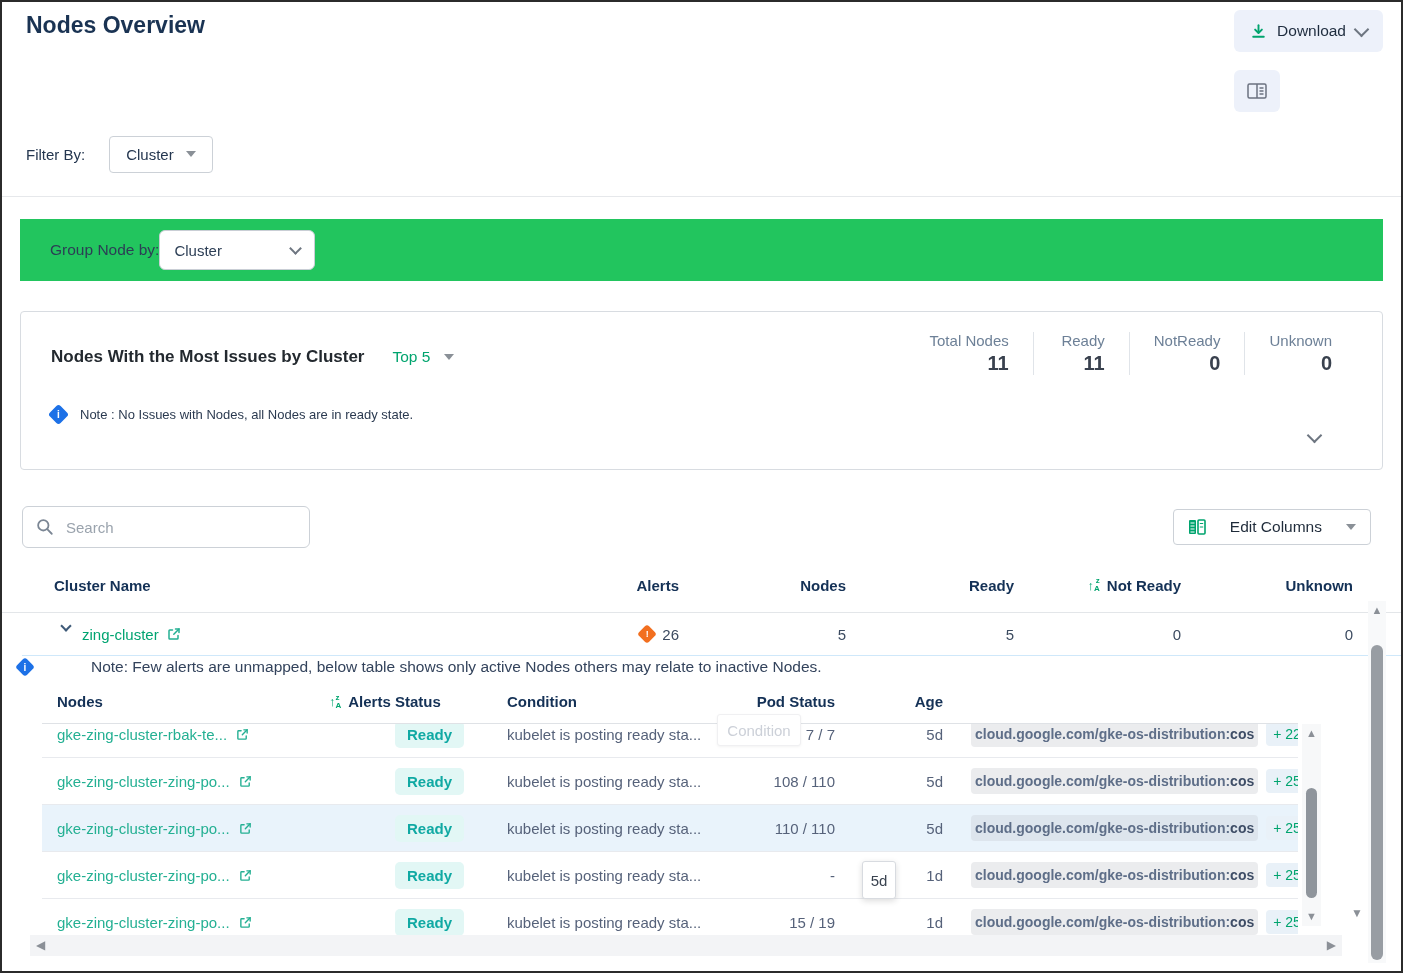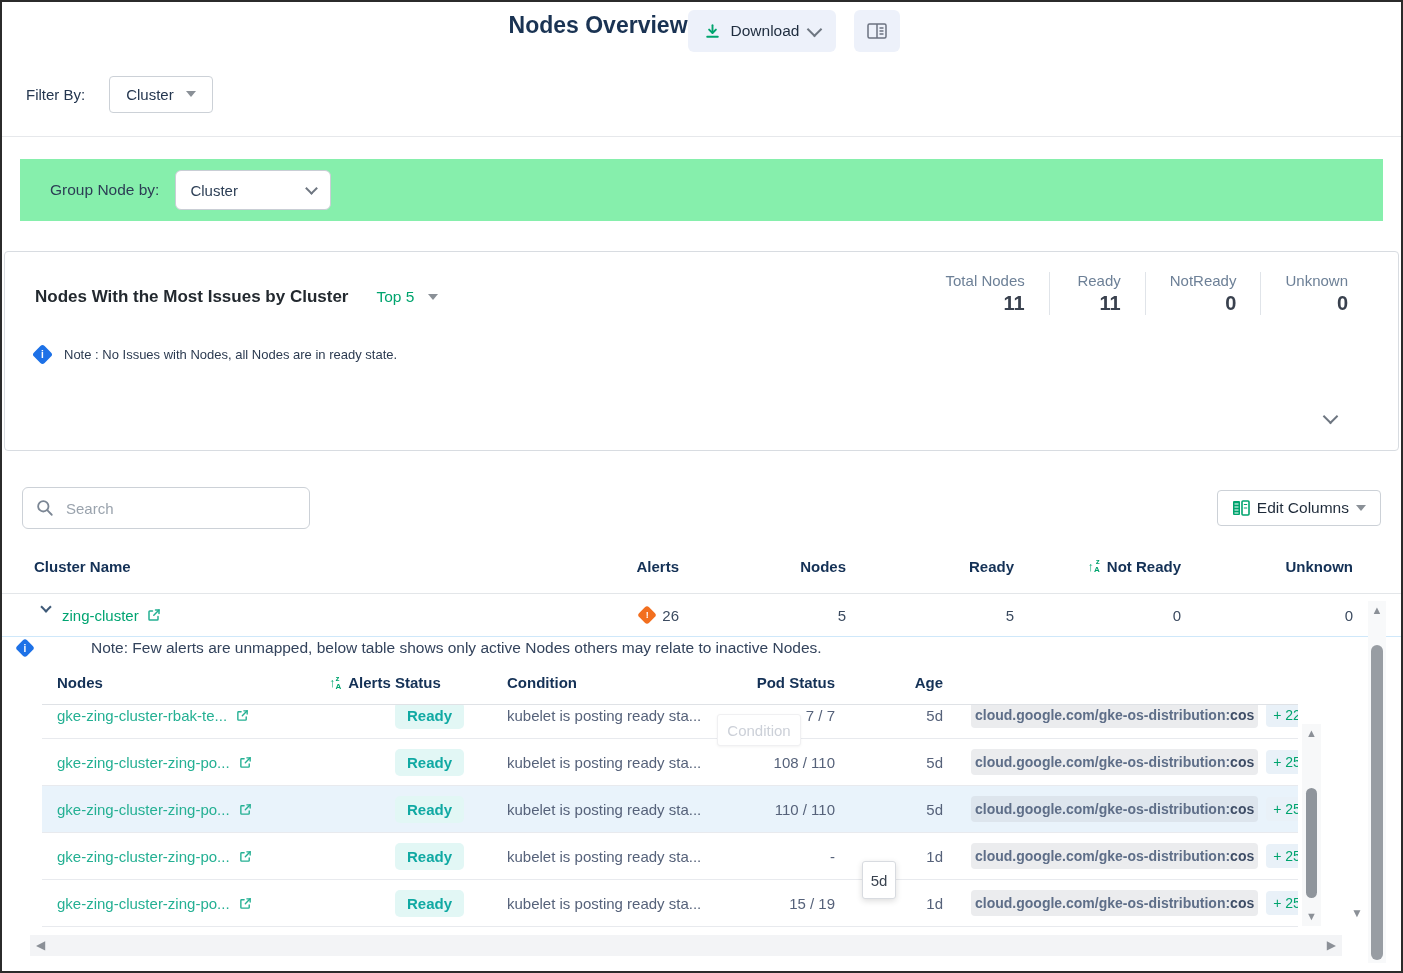--- a/index.html
+++ b/index.html
@@ -2,52 +2,52 @@
 <html><head>
 <meta charset="utf-8">
 <style>
   * { box-sizing: border-box; margin: 0; padding: 0; }
   html,body { width:1403px; height:973px; }
   body { font-family:"Liberation Sans","DejaVu Sans",sans-serif; background:#fff; }
   .page { position:relative; width:1403px; height:973px; background:#fff;
           border:2px solid #2b2b2b; overflow:hidden; }
 
   
-  .topbar { display:flex; justify-content:center; align-items:flex-start; padding:8px 18px 0 24px; }
+  .topbar { display:flex; justify-content:space-between; align-items:flex-start; padding:8px 18px 0 24px; }
   .page-title { font-size:23px; font-weight:600; color:#1a3353; padding-top:2px; }
-  .topbar-right { display:flex; gap:18px; }
+  .topbar-right { display:flex; gap:18px;flex-direction:column; }
   .btn-soft { background:#edf1fa; border:none; border-radius:6px; height:42px;
               display:flex; align-items:center; gap:10px; padding:0 16px;
               font-size:15.5px; color:#1e2c3e; cursor:pointer; }
   .btn-icon-only { width:46px; justify-content:center; padding:0; }
   .chev { width:9px; height:9px; border-right:2px solid #6e7681; border-bottom:2px solid #6e7681;
           transform:rotate(45deg); margin-top:-4px; }
   .chev.big { width:11px; height:11px; }
   .tri { width:0; height:0; border-left:5px solid transparent; border-right:5px solid transparent;
          border-top:6px solid #8a9097; }
 
   
   .filter-row { display:flex; align-items:center; gap:24px; padding:22px 0 0 24px; height:62px; }
   .lbl { font-size:15px; color:#24364f; }
   .btn-outline { background:#fff; border:1px solid #ccd1d7; border-radius:4px;
                  display:flex; align-items:center; gap:12px; padding:9px 16px;
                  font-size:15px; color:#24364f; cursor:pointer; }
   .rule { border:0; border-top:1px solid #e6e8eb; margin-top:22px; }
 
   
-  .group-band { margin:22px 18px 0; background:#86efac; height:62px;
-                display:flex; align-items:center; gap:16px; padding-left:30px; }
+  .group-band { margin:22px 18px 0; background:#22c55e; height:62px;
+                display:flex; align-items:center; padding-left:30px; }
   .group-band .lbl { font-size:15.5px; color:#2c3e55; }
   .select { background:#fff; border:1px solid #c9ced5; border-radius:6px; width:156px; height:40px;
             display:flex; align-items:center; justify-content:space-between; padding:0 14px;
             font-size:15px; color:#2c3e55; cursor:pointer; }
 
   
-  .issues-card { margin:30px 2px 0; border:1px solid #d8dce1; border-radius:4px;
-                 height:200px; padding:20px 26px 0 30px; position:relative; }
+  .issues-card { margin:30px 18px 0; border:1px solid #d8dce1; border-radius:4px;
+                 height:159px; padding:20px 26px 0 30px; position:relative; }
   .card-head { display:flex; justify-content:space-between; }
   .card-title-wrap { display:flex; align-items:center; gap:28px; padding-top:6px; }
   .card-title { font-size:17px; font-weight:700; color:#23292f; }
   .top5 { display:flex; align-items:center; gap:14px; font-size:15.5px; color:#00a46e; cursor:pointer; }
   .stats { display:flex; }
   .stat { padding:0 24px; border-left:1px solid #e0e4e9; text-align:right; min-width:96px; }
   .stat:first-child { border-left:none; }
   .stat-label { font-size:15px; color:#6d8097; }
   .stat-value { font-size:20px; font-weight:700; color:#39414e; margin-top:3px; }
   .card-note { margin-top:32px; display:flex; align-items:center; gap:14px; }
@@ -57,26 +57,26 @@
   .diamond span { transform:rotate(-45deg); color:#fff; font-size:10px; font-weight:700; }
   .card-chev { position:absolute; right:62px; bottom:28px; }
 
   
   .toolbar-row { margin:36px 20px 0; display:flex; justify-content:space-between; align-items:center; }
   .search { width:288px; height:42px; border:1px solid #ccd1d7; border-radius:6px;
             display:flex; align-items:center; gap:12px; padding:0 13px; background:#fff; }
   .search input { border:0; outline:0; font-size:15px; color:#2c3e55; width:200px; font-family:inherit; }
   .search input::placeholder { color:#9aa3ad; }
   .editcols { background:#fff; border:1px solid #ccd1d7; border-radius:4px; height:36px;
-              display:flex; align-items:center; gap:7px; padding:0 14px;
-              font-size:15.5px; color:#1f2b3a; cursor:pointer; }
+              display:flex; align-items:center; gap:24px; padding:0 14px;
+              font-size:15.5px; color:#1f2b3a; margin-right:10px; cursor:pointer; }
 
   
   .ct-grid { display:grid; grid-template-columns:1fr 160px 167px 168px 167px 172px;
-             padding-left:32px; padding-right:48px; align-items:center; }
+             padding-left:32px; padding-right:48px; align-items:center;margin-left:20px; }
   .ct-head { height:54px; font-size:15px; font-weight:700; color:#143156; margin-top:10px; }
   .ct-head > div { text-align:right; }
   .ct-head .c-first { text-align:left; }
   .c-notready { display:flex; justify-content:flex-end; align-items:center; gap:5px; }
   .sorticon { display:flex; align-items:center; color:#00a46e; margin-right:2px; }
   .sorticon .arr { font-size:13px; font-weight:700; }
   .sorticon .za { display:flex; flex-direction:column; font-size:8px; line-height:8px; font-weight:700; }
   .ct-divider { border-top:1px solid #e3e6e9; }
   .ct-row { height:43px; font-size:15px; color:#3c4b60; border-bottom:1px solid #cfe8fa; }
   .ct-row > div { text-align:right; }

